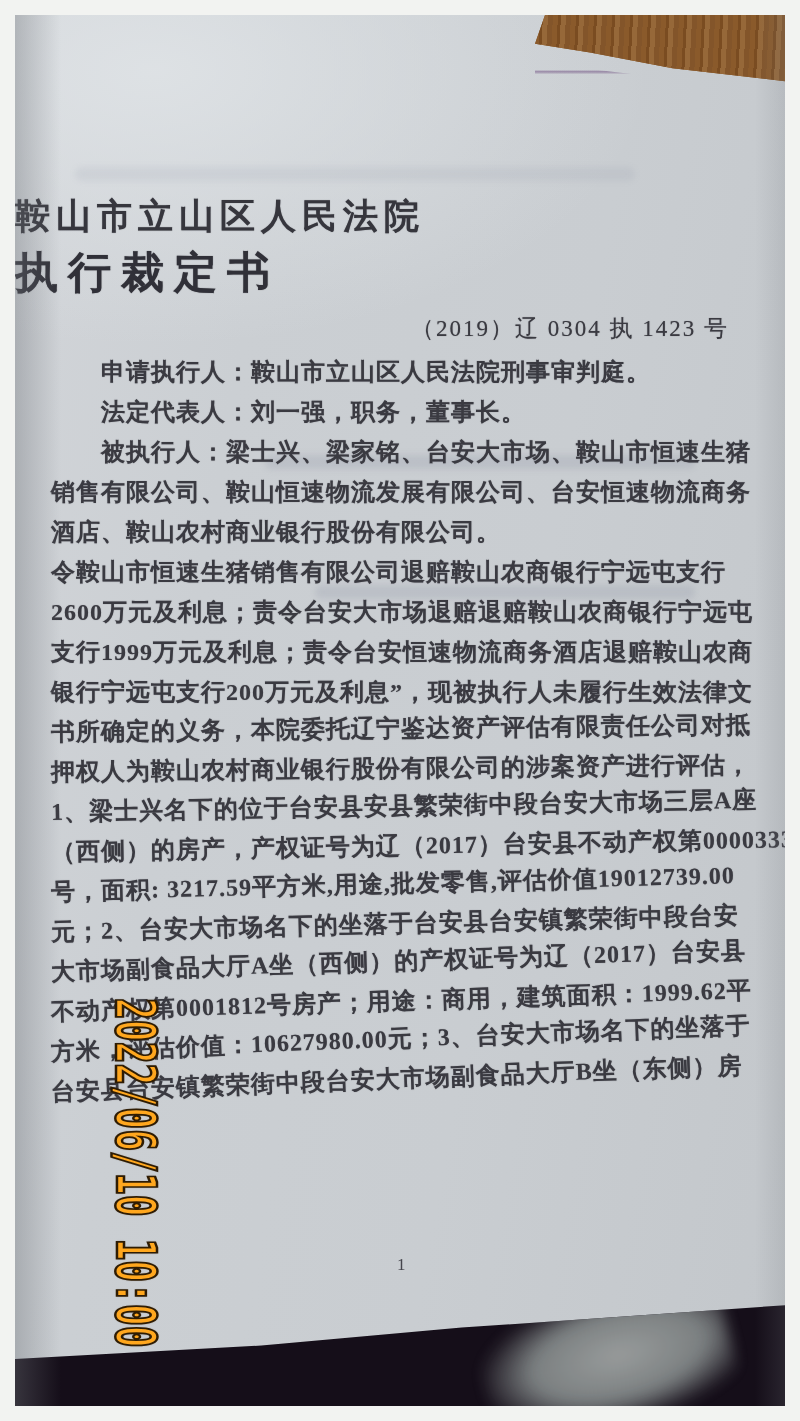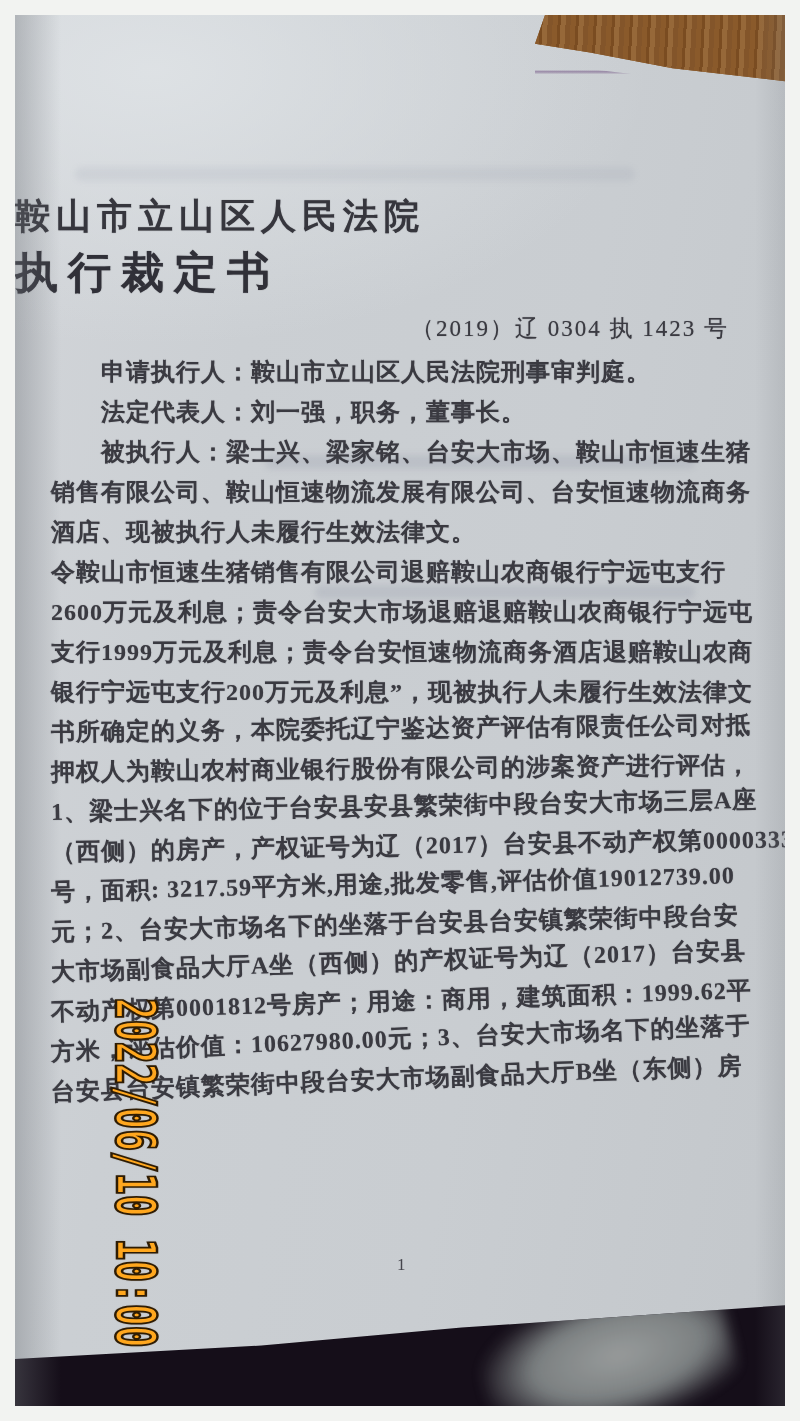--- a/index.html
+++ b/index.html
@@ -118,21 +118,21 @@
   <div class="case-number ink">（2019）辽 0304 执 1423 号</div>
 
   <div class="ghost g1"></div>
   <div class="ghost g2"></div>
 
   <div class="doc-body">
     <div class="line ink">　　申请执行人：鞍山市立山区人民法院刑事审判庭。</div>
     <div class="line ink">　　法定代表人：刘一强，职务，董事长。</div>
     <div class="line ink">　　被执行人：梁士兴、梁家铭、台安大市场、鞍山市恒速生猪</div>
     <div class="line ink">销售有限公司、鞍山恒速物流发展有限公司、台安恒速物流商务</div>
-    <div class="line ink">酒店、现被执行人未履行生效法律文。</div>
+    <div class="line ink">酒店、鞍山农村商业银行股份有限公司。</div>
     <div class="line ink">令鞍山市恒速生猪销售有限公司退赔鞍山农商银行宁远屯支行</div>
     <div class="line ink">2600万元及利息；责令台安大市场退赔退赔鞍山农商银行宁远屯</div>
     <div class="line ink">支行1999万元及利息；责令台安恒速物流商务酒店退赔鞍山农商</div>
     <div class="line ink">银行宁远屯支行200万元及利息”，现被执行人未履行生效法律文</div>
     <div class="line ink">书所确定的义务，本院委托辽宁鉴达资产评估有限责任公司对抵</div>
     <div class="line ink">押权人为鞍山农村商业银行股份有限公司的涉案资产进行评估，</div>
     <div class="line ink">1、梁士兴名下的位于台安县安县繁荣街中段台安大市场三层A座</div>
     <div class="line ink">（西侧）的房产，产权证号为辽（2017）台安县不动产权第0000333</div>
     <div class="line ink">号，面积: 3217.59平方米,用途,批发零售,评估价值19012739.00</div>
     <div class="line ink">元；2、台安大市场名下的坐落于台安县台安镇繁荣街中段台安</div>

